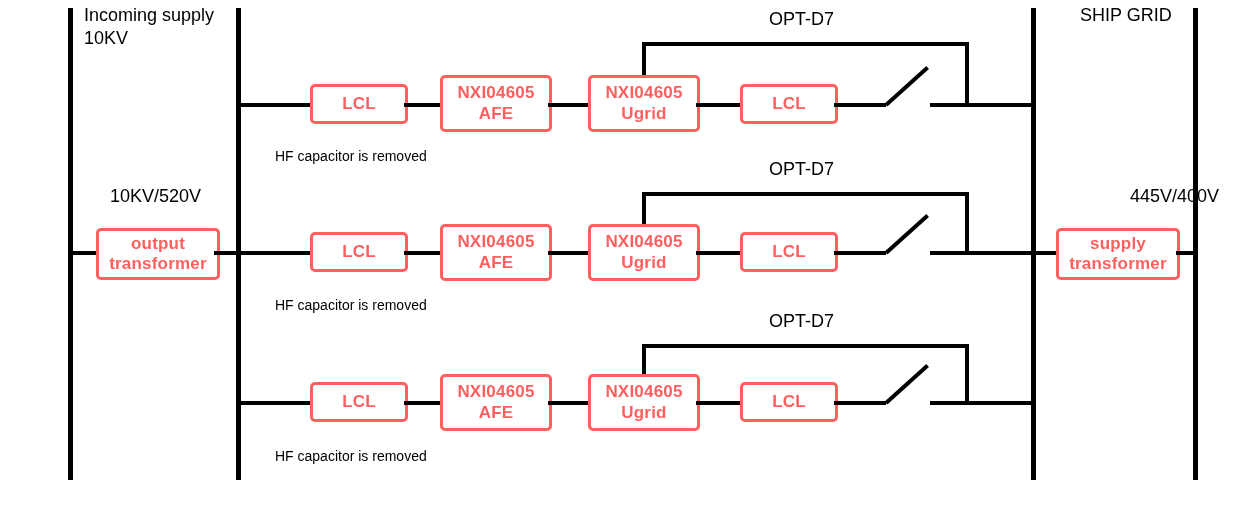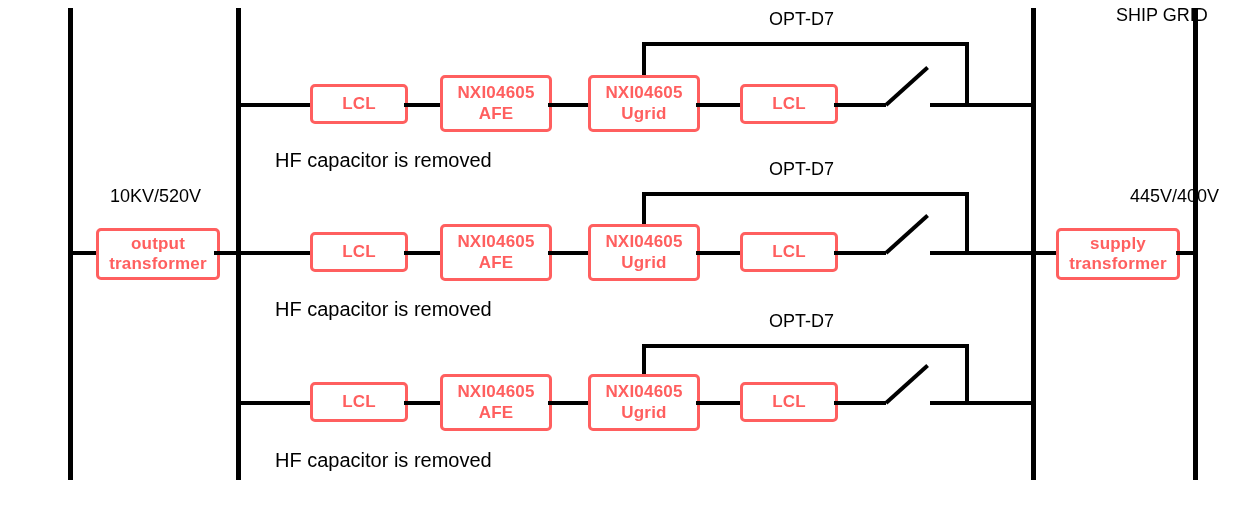--- a/index.html
+++ b/index.html
@@ -59,37 +59,38 @@
     letter-spacing: 0.2px;
   }
   
   .label {
     position: absolute;
     color: #000000;
     font-size: 18px;
     line-height: 1.25;
     white-space: pre;
   }
-  .label.note { font-size: 20px; }
+  .label.note { font-size: 14px; }
 </style>
 </head>
 <body>
 
 <div id="diagram">
 
   <div class="bus" style="left:68px; top:8px; height:472px;"></div>
 
   <div class="bus" style="left:236px; top:8px; height:472px;"></div>
 
   <div class="bus" style="left:1031px; top:8px; height:472px;"></div>
 
   <div class="bus" style="left:1193px; top:8px; height:472px;"></div>
 
-
-  <div class="label" style="left:1080px; top:4px;margin-left:36px;"><span>SHIP GRID</span></div>
+  <div class="label" style="left:84px; top:4px;"><span>Incoming supply</span><br><span>10KV</span></div>
+
+  <div class="label" style="left:1080px; top:4px;"><span>SHIP GRID</span></div>
 
   <div class="label" style="left:110px; top:185px;"><span>10KV/520V</span></div>
 
   <div class="hwire" style="left:68px; top:251px; width:40px;"></div>
 
   <div class="box" style="left:96px; top:228px; width:124px; height:52px;">
     <span>output</span>
     <span>transformer</span>
   </div>
 

